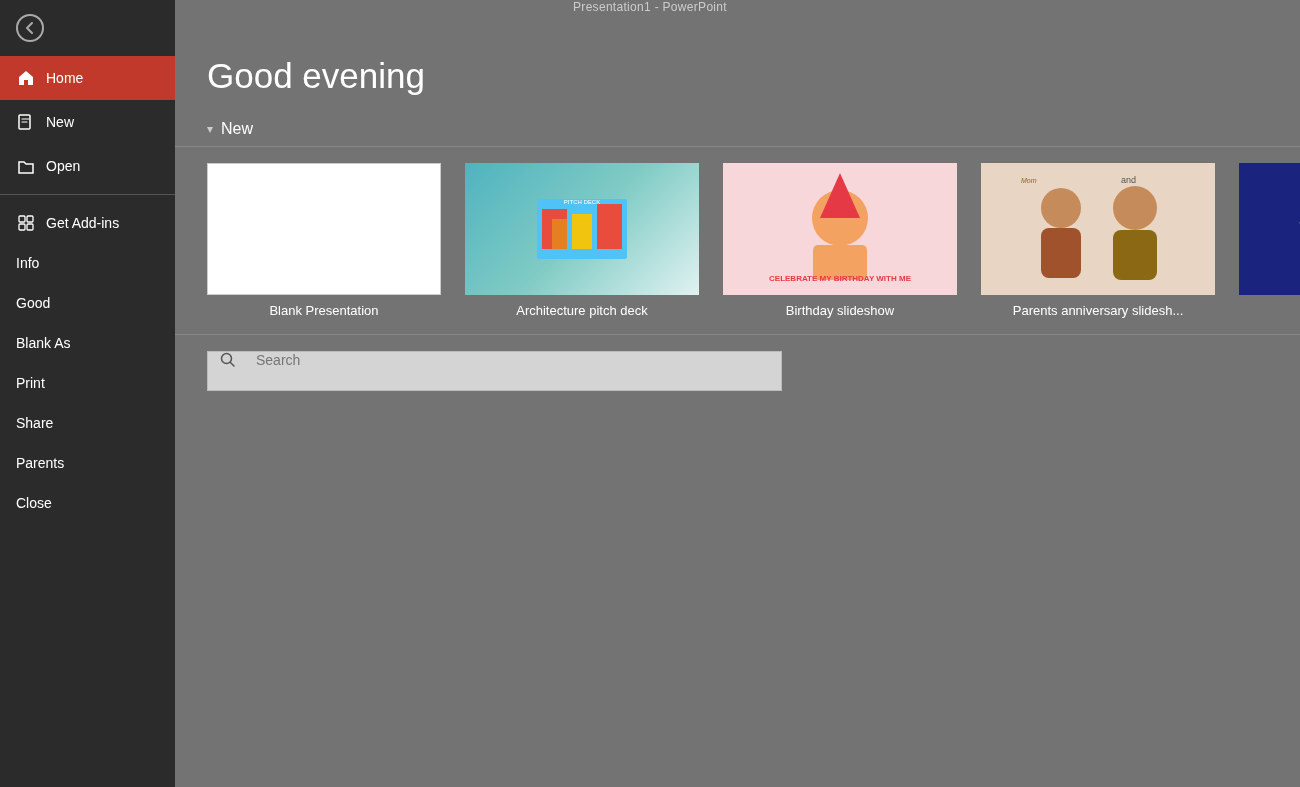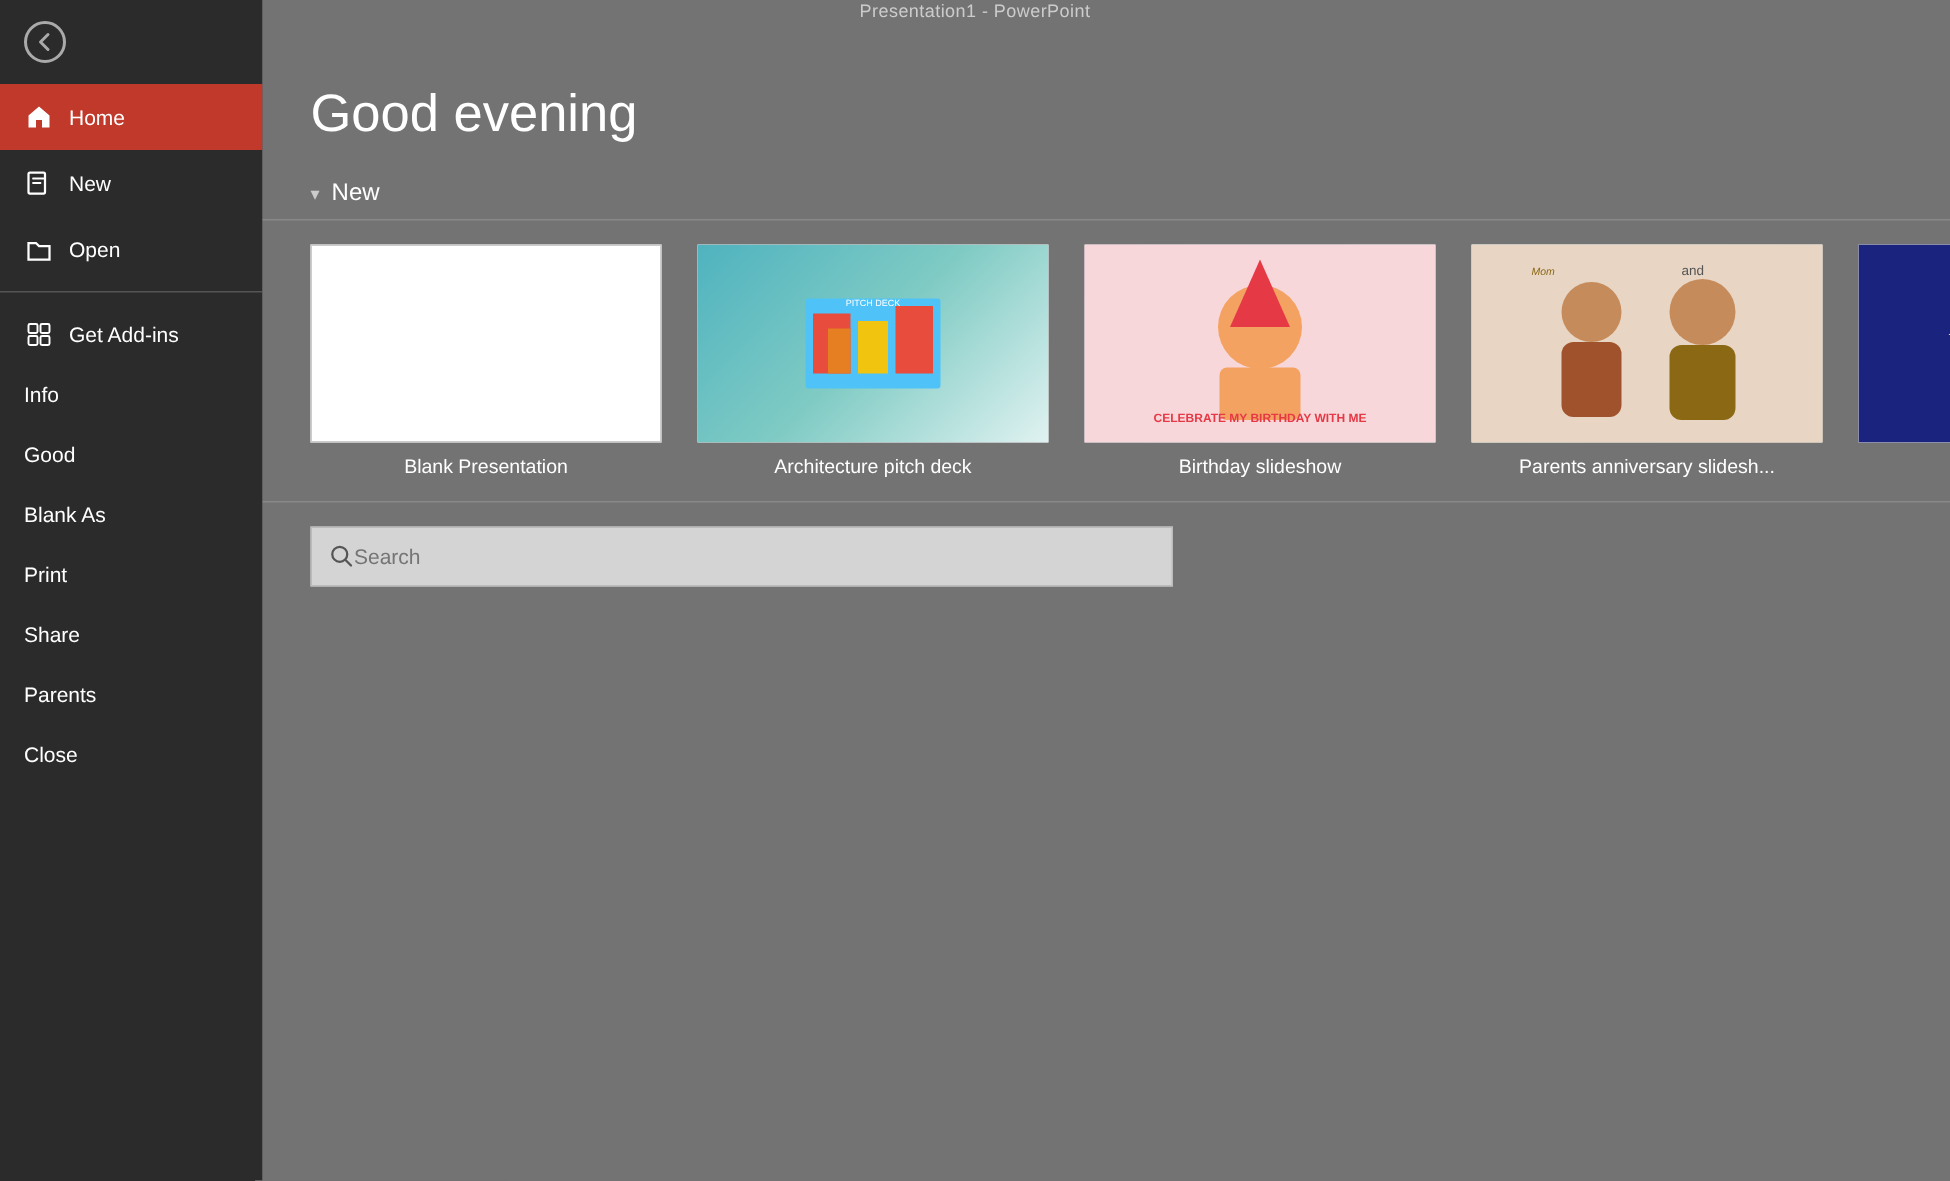--- a/index.html
+++ b/index.html
@@ -194,27 +194,27 @@
       max-width: 234px;
     }
 
     
     .search-section {
       padding: 16px 32px;
     }
 
     .search-bar {
       display: flex;
-      align-items: center;
+      align-items: flex-start;
       background: #d4d4d4;
       border: 1px solid #bbb;
       width: 575px;
       height: 40px;
       padding: 0 12px;
-      gap: 0;
+      gap: 20px;
     }
 
     .search-icon-svg {
       color: #555;
       font-size: 15px;
       flex-shrink: 0;
     }
 
     .search-input {
       border: none;

